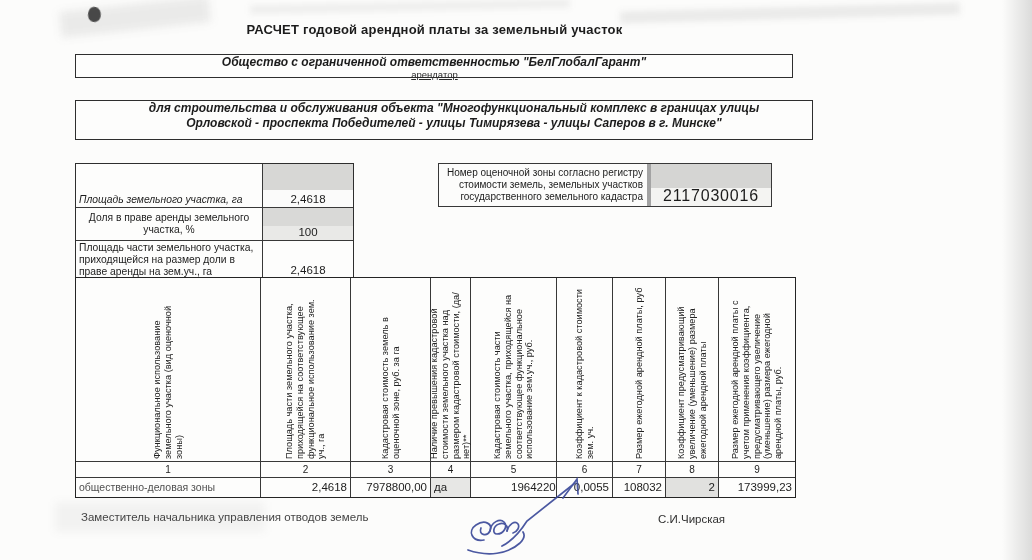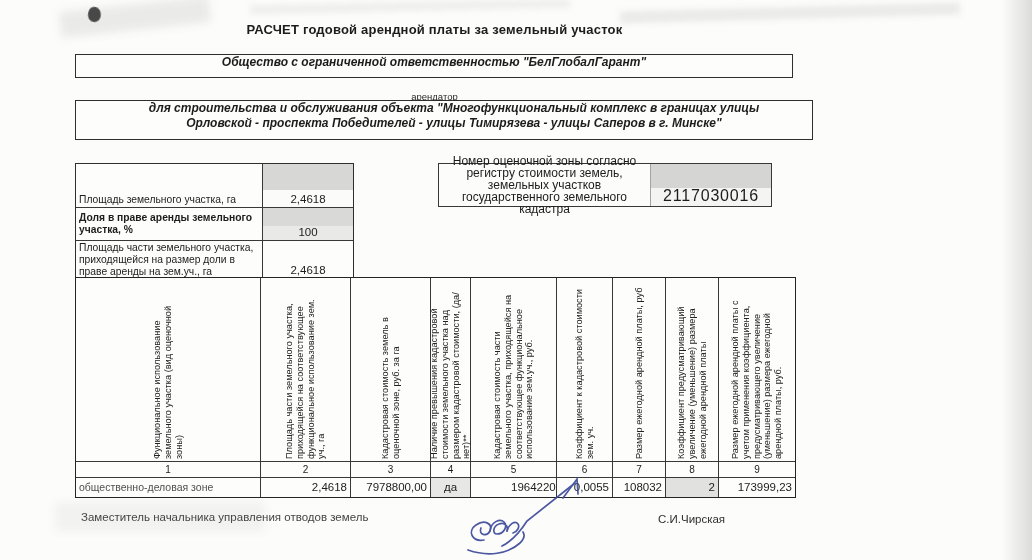--- a/index.html
+++ b/index.html
@@ -16,40 +16,40 @@
   #smudge-footer{left:55px;top:502px;width:210px;height:30px;background:rgba(60,60,60,.05);filter:blur(4px);}
   
   #doc-title{position:absolute;left:75px;top:22px;width:719px;text-align:center;
              font-size:13px;font-weight:bold;letter-spacing:.2px;}
   .vbox{position:absolute;border:1.5px solid #2e2e2e;display:flex;justify-content:center;background:#fdfdfc;}
   #tenant-box{left:75px;top:54px;width:716px;height:22px;}
   #purpose-box{left:75px;top:100px;width:716px;height:38px;padding-left:20px;}
   .vbox .btxt{font-style:italic;font-weight:bold;font-size:12px;text-align:center;line-height:15px;}
   #purpose-box .btxt{max-width:648px;}
   .caption{position:absolute;left:75px;width:719px;text-align:center;font-size:9.5px;color:#2a2a2a;}
-  #tenant-caption{top:91px;text-decoration:underline;}
+  #tenant-caption{top:69px;text-decoration:underline;}
   #purpose-caption{top:143px;}
   
   #plot-info{position:absolute;left:75px;top:163px;display:grid;
              grid-template-columns:187px 90px;grid-template-rows:44px 33px 37px;
              border:1.5px solid #2e2e2e;background:#fdfdfc;}
   .pcell{border-right:1px solid #383838;border-bottom:1px solid #383838;font-size:10.3px;line-height:12px;
          display:flex;padding:1px 3px;box-sizing:border-box;}
   .pcell.val{border-right:none;font-size:11.5px;align-items:flex-end;justify-content:center;padding-bottom:2px;}
   .pcell.lastrow{border-bottom:none;}
-  .lab1{align-items:flex-end;}
-  .lab2{align-items:center;justify-content:center;text-align:left;font-weight:bold;}
+  .lab1{align-items:flex-end;font-style:italic;}
+  .lab2{align-items:center;justify-content:center;text-align:center;}
   .lab3{align-items:center;}
   #pval1{background:linear-gradient(to bottom,#d7d7d5 0 60%,#fbfbfa 60%);}
   #pval2{background:linear-gradient(to bottom,#d9d9d7 0 55%,#e9e9e7 55%);}
   
   #zone-box{position:absolute;left:438px;top:163px;display:grid;grid-template-columns:212px 120px;
             grid-template-rows:42px;border:1px solid #383838;}
-  #zone-label{border-right:1px solid #a3a3a3;display:flex;align-items:center;justify-content:center;
-              text-align:center;font-size:12px;line-height:12px;padding:1px 4px;box-sizing:border-box;}
+  #zone-label{border-right:4px solid #a3a3a3;display:flex;align-items:center;justify-content:center;
+              text-align:right;font-size:10px;line-height:12px;padding:1px 4px;box-sizing:border-box;}
   #zone-value{background:linear-gradient(to bottom,#d5d5d3 0 58%,#f4f4f2 58%);display:flex;
               align-items:flex-end;justify-content:center;font-size:16px;letter-spacing:.8px;padding-bottom:1px;}
   
   #calc-table{position:absolute;left:75px;top:277px;display:grid;
               grid-template-columns:185px 90px 80px 40px 86px 56px 53px 53px 76px;
               grid-template-rows:184px 16px 19px;border:1.5px solid #242424;background:#fdfdfc;}
   .hcell,.ncell,.dcell{box-sizing:border-box;border-right:1px solid #383838;}
   .hcell{border-bottom:1px solid #383838;display:flex;align-items:flex-end;justify-content:center;padding:3px 0 2px 0;}
   .ncell{border-bottom:1px solid #383838;display:flex;align-items:center;justify-content:center;font-size:10px;}
   .dcell{font-size:11.5px;line-height:18px;padding:0 3px;white-space:nowrap;overflow:hidden;}
@@ -128,24 +128,24 @@
       </div>
       <div class="ncell">1</div>
       <div class="ncell">2</div>
       <div class="ncell">3</div>
       <div class="ncell">4</div>
       <div class="ncell">5</div>
       <div class="ncell">6</div>
       <div class="ncell">7</div>
       <div class="ncell">8</div>
       <div class="ncell lastcol">9</div>
-      <div class="dcell" style="text-align: left; font-size: 10.5px; color: rgb(79, 79, 79);">общественно-деловая зоне</div>
+      <div class="dcell" style="text-align: left; font-size: 10.5px; color: rgb(79, 79, 79);">общественно-деловая зоны</div>
       <div class="dcell" style="text-align: right;">2,4618</div>
       <div class="dcell" style="text-align: right;">7978800,00</div>
-      <div class="dcell" style="text-align: center; background: rgb(231, 231, 229);">да</div>
+      <div class="dcell" style="text-align: left; background: rgb(231, 231, 229);">да</div>
       <div class="dcell" style="text-align: right; padding-left: 40px;">19642209,84</div>
       <div class="dcell" style="text-align: right;">0,0055</div>
       <div class="dcell" style="text-align: right;">108032</div>
       <div class="dcell" style="text-align: right; background: rgb(225, 225, 223);">2</div>
       <div class="dcell lastcol" style="text-align: right;">173999,23</div>
     </div>
 
   <div id="footer-position">Заместитель начальника управления отводов земель</div>
   <svg id="signature" width="135" height="92" viewBox="0 0 135 92">
     <g fill="none" stroke="#3c4b9a" stroke-width="1.7" stroke-linecap="round" opacity=".92">

